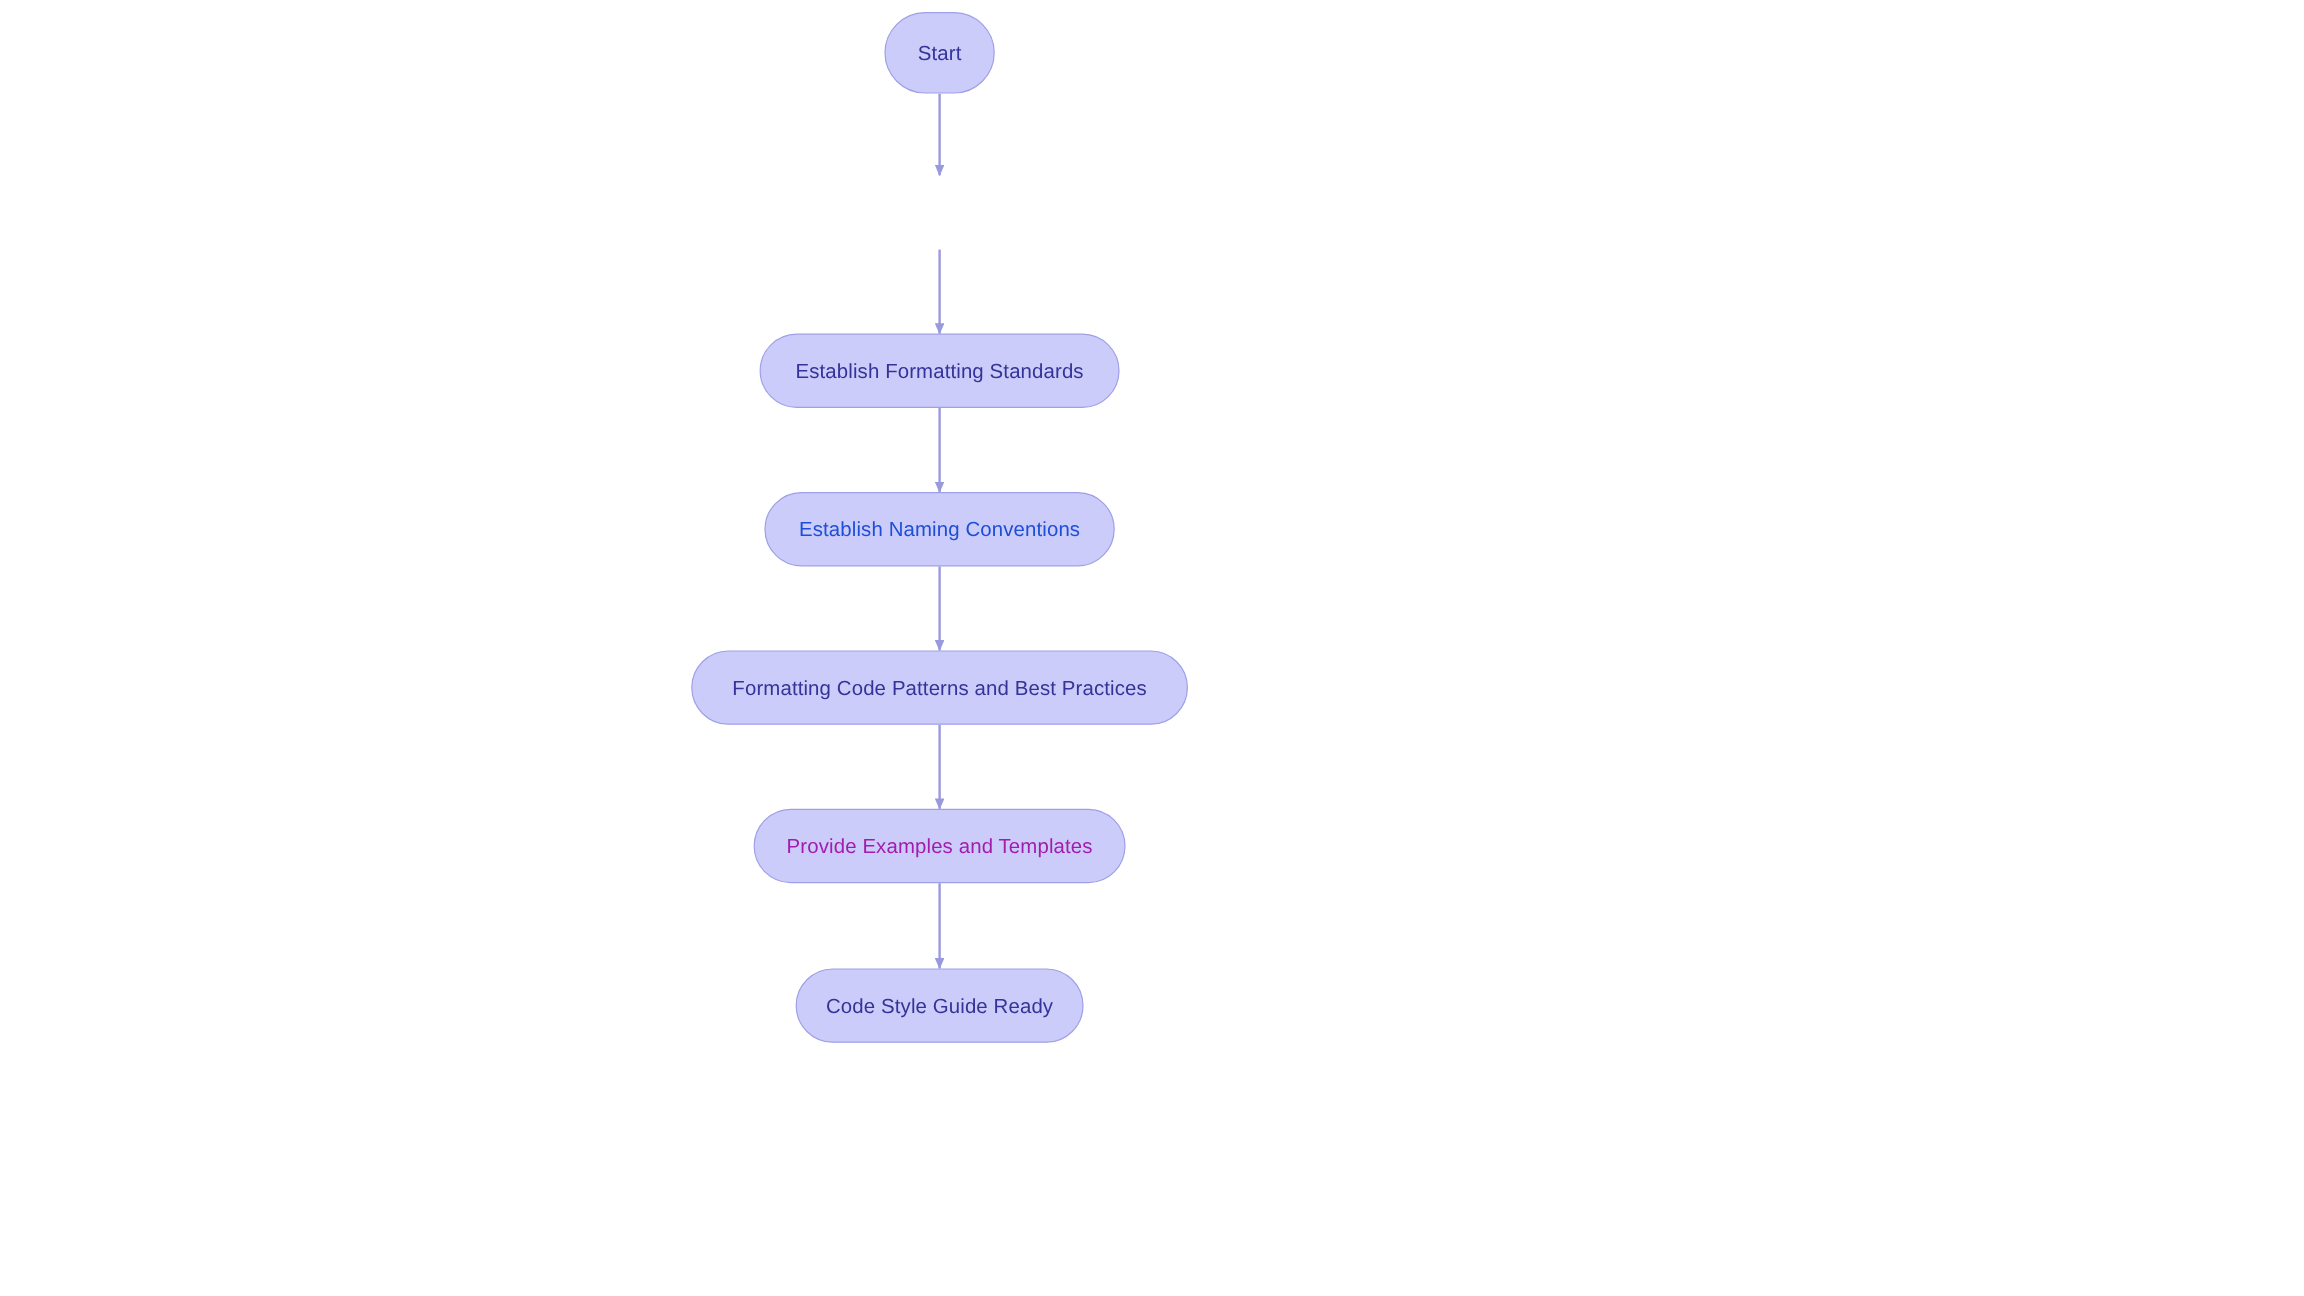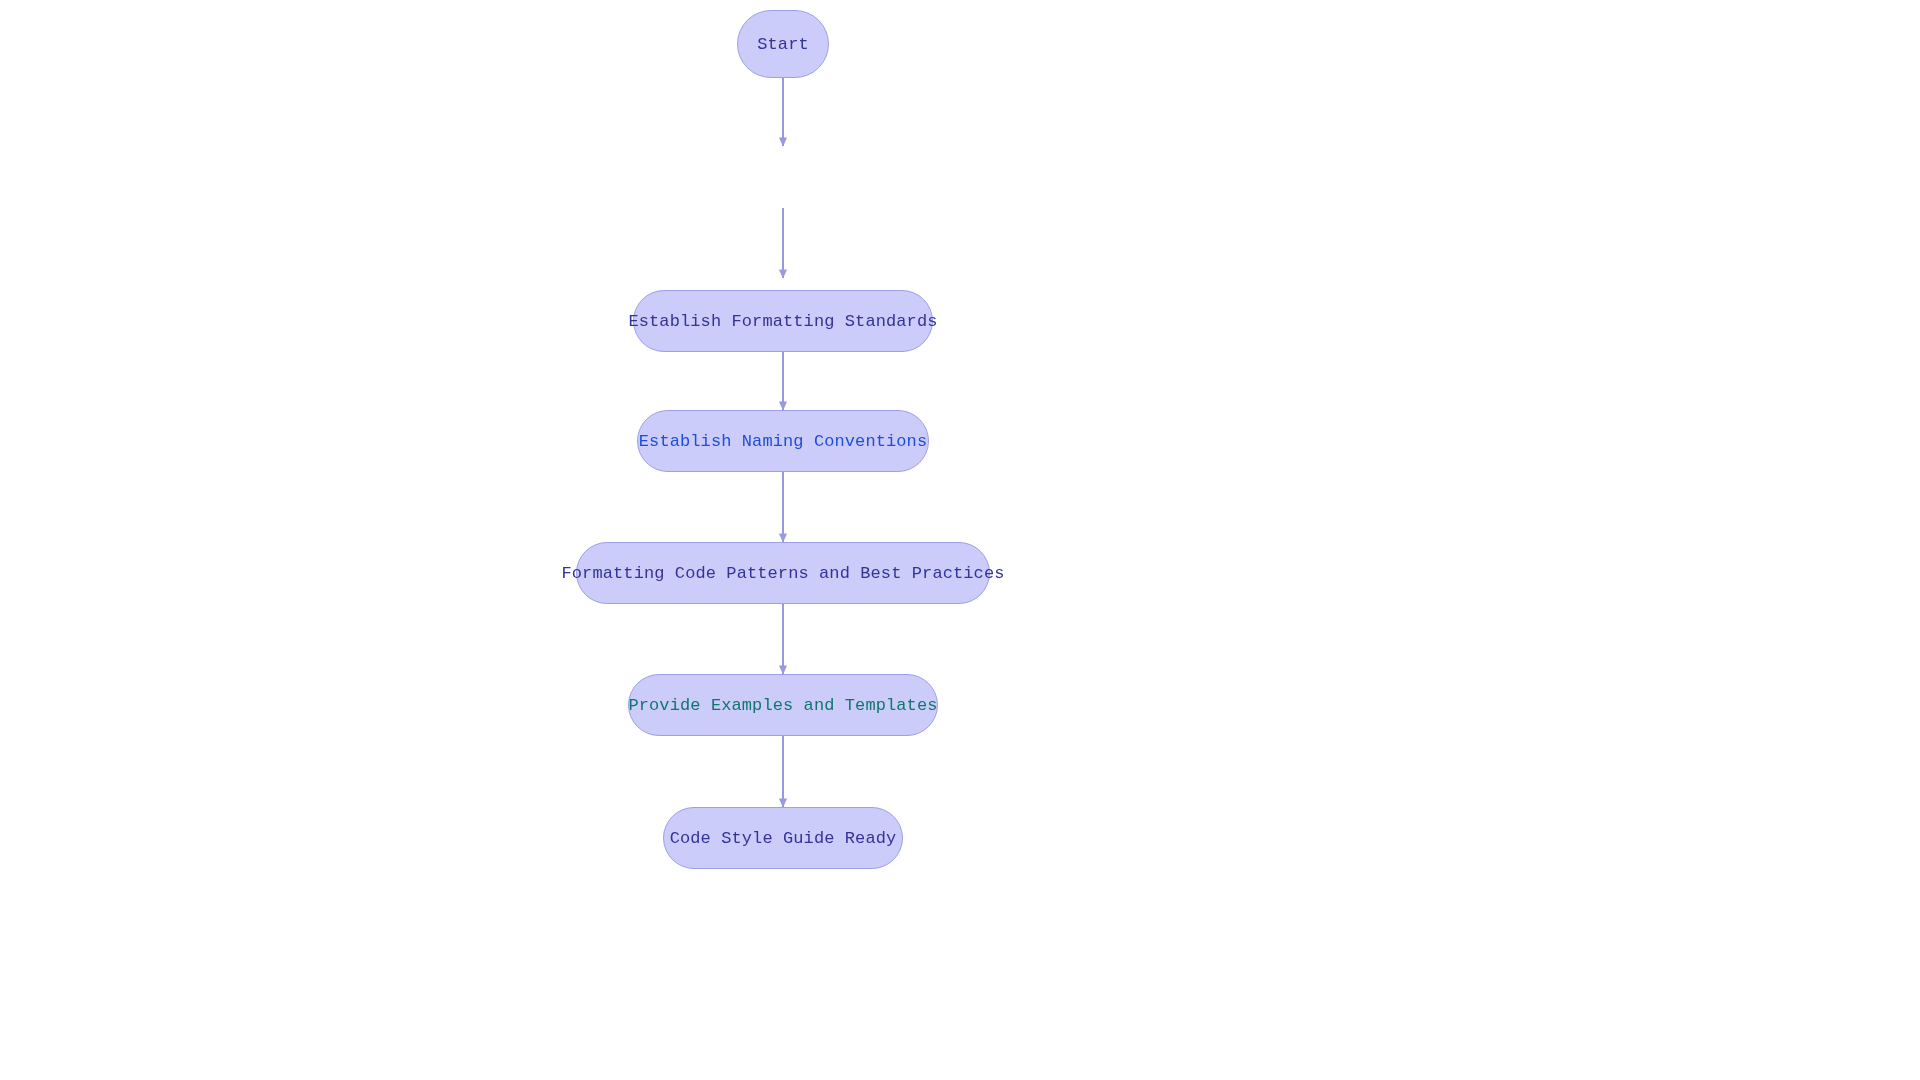--- a/index.html
+++ b/index.html
@@ -48,21 +48,21 @@
     justify-content: center;
     background: #ccccfa;
     border: 1.5px solid #9f9fe8;
     border-radius: 999px;
     transform: translate(-50%, -50%);
     padding: 0 18px;
   }
 
   .flow-node-label {
     color: #333399;
-    font-family: Liberation Mono, monospace;
+    font-family: Liberation Sans, sans-serif;
     font-size: 17px;
     font-weight: 400;
     line-height: 1;
     letter-spacing: 0.1px;
     white-space: nowrap;
     text-align: center;
     -webkit-font-smoothing: antialiased;
   }
 </style>
 </head>
@@ -81,30 +81,30 @@
       <line x1="783" y1="340" x2="783" y2="410" stroke="#9999dd" stroke-width="2" marker-end="url(#flow-arrowhead)"></line>
       <line x1="783" y1="472" x2="783" y2="542" stroke="#9999dd" stroke-width="2" marker-end="url(#flow-arrowhead)"></line>
       <line x1="783" y1="604" x2="783" y2="674" stroke="#9999dd" stroke-width="2" marker-end="url(#flow-arrowhead)"></line>
       <line x1="783" y1="736" x2="783" y2="807" stroke="#9999dd" stroke-width="2" marker-end="url(#flow-arrowhead)"></line>
     </svg>
 
   <div id="node-layer">
       <div class="flow-node" style="left: 783px; top: 44px; width: 92px; height: 68px; background: rgb(204, 204, 250); border-color: rgb(159, 159, 232);">
         <span class="flow-node-label" style="color: rgb(51, 51, 153); font-size: 17px;">Start</span>
       </div>
-      <div class="flow-node" style="left: 783px; top: 309px; width: 300px; height: 62px; background: rgb(204, 204, 250); border-color: rgb(159, 159, 232); margin-top: 12px;">
+      <div class="flow-node" style="left: 783px; top: 309px; width: 300px; height: 62px; background: rgb(204, 204, 250); border-color: rgb(159, 159, 232);">
         <span class="flow-node-label" style="color: rgb(51, 51, 153); font-size: 17px;">Establish Formatting Standards</span>
       </div>
       <div class="flow-node" style="left: 783px; top: 441px; width: 292px; height: 62px; background: rgb(204, 204, 250); border-color: rgb(159, 159, 232);">
         <span class="flow-node-label" style="color: #1d4ed8; font-size: 17px;">Establish Naming Conventions</span>
       </div>
       <div class="flow-node" style="left: 783px; top: 573px; width: 414px; height: 62px; background: rgb(204, 204, 250); border-color: rgb(159, 159, 232);">
         <span class="flow-node-label" style="color: rgb(51, 51, 153); font-size: 17px;">Formatting Code Patterns and Best Practices</span>
       </div>
       <div class="flow-node" style="left: 783px; top: 705px; width: 310px; height: 62px; background: rgb(204, 204, 250); border-color: rgb(159, 159, 232);">
-        <span class="flow-node-label" style="color: #0f766e; font-size: 17px;">Provide Examples and Templates</span>
+        <span class="flow-node-label" style="color: #a21caf; font-size: 17px;">Provide Examples and Templates</span>
       </div>
       <div class="flow-node" style="left: 783px; top: 838px; width: 240px; height: 62px; background: rgb(204, 204, 250); border-color: rgb(159, 159, 232);">
         <span class="flow-node-label" style="color: rgb(51, 51, 153); font-size: 17px;">Code Style Guide Ready</span>
       </div>
     </div>
 
 </div>
 
 </body></html>

